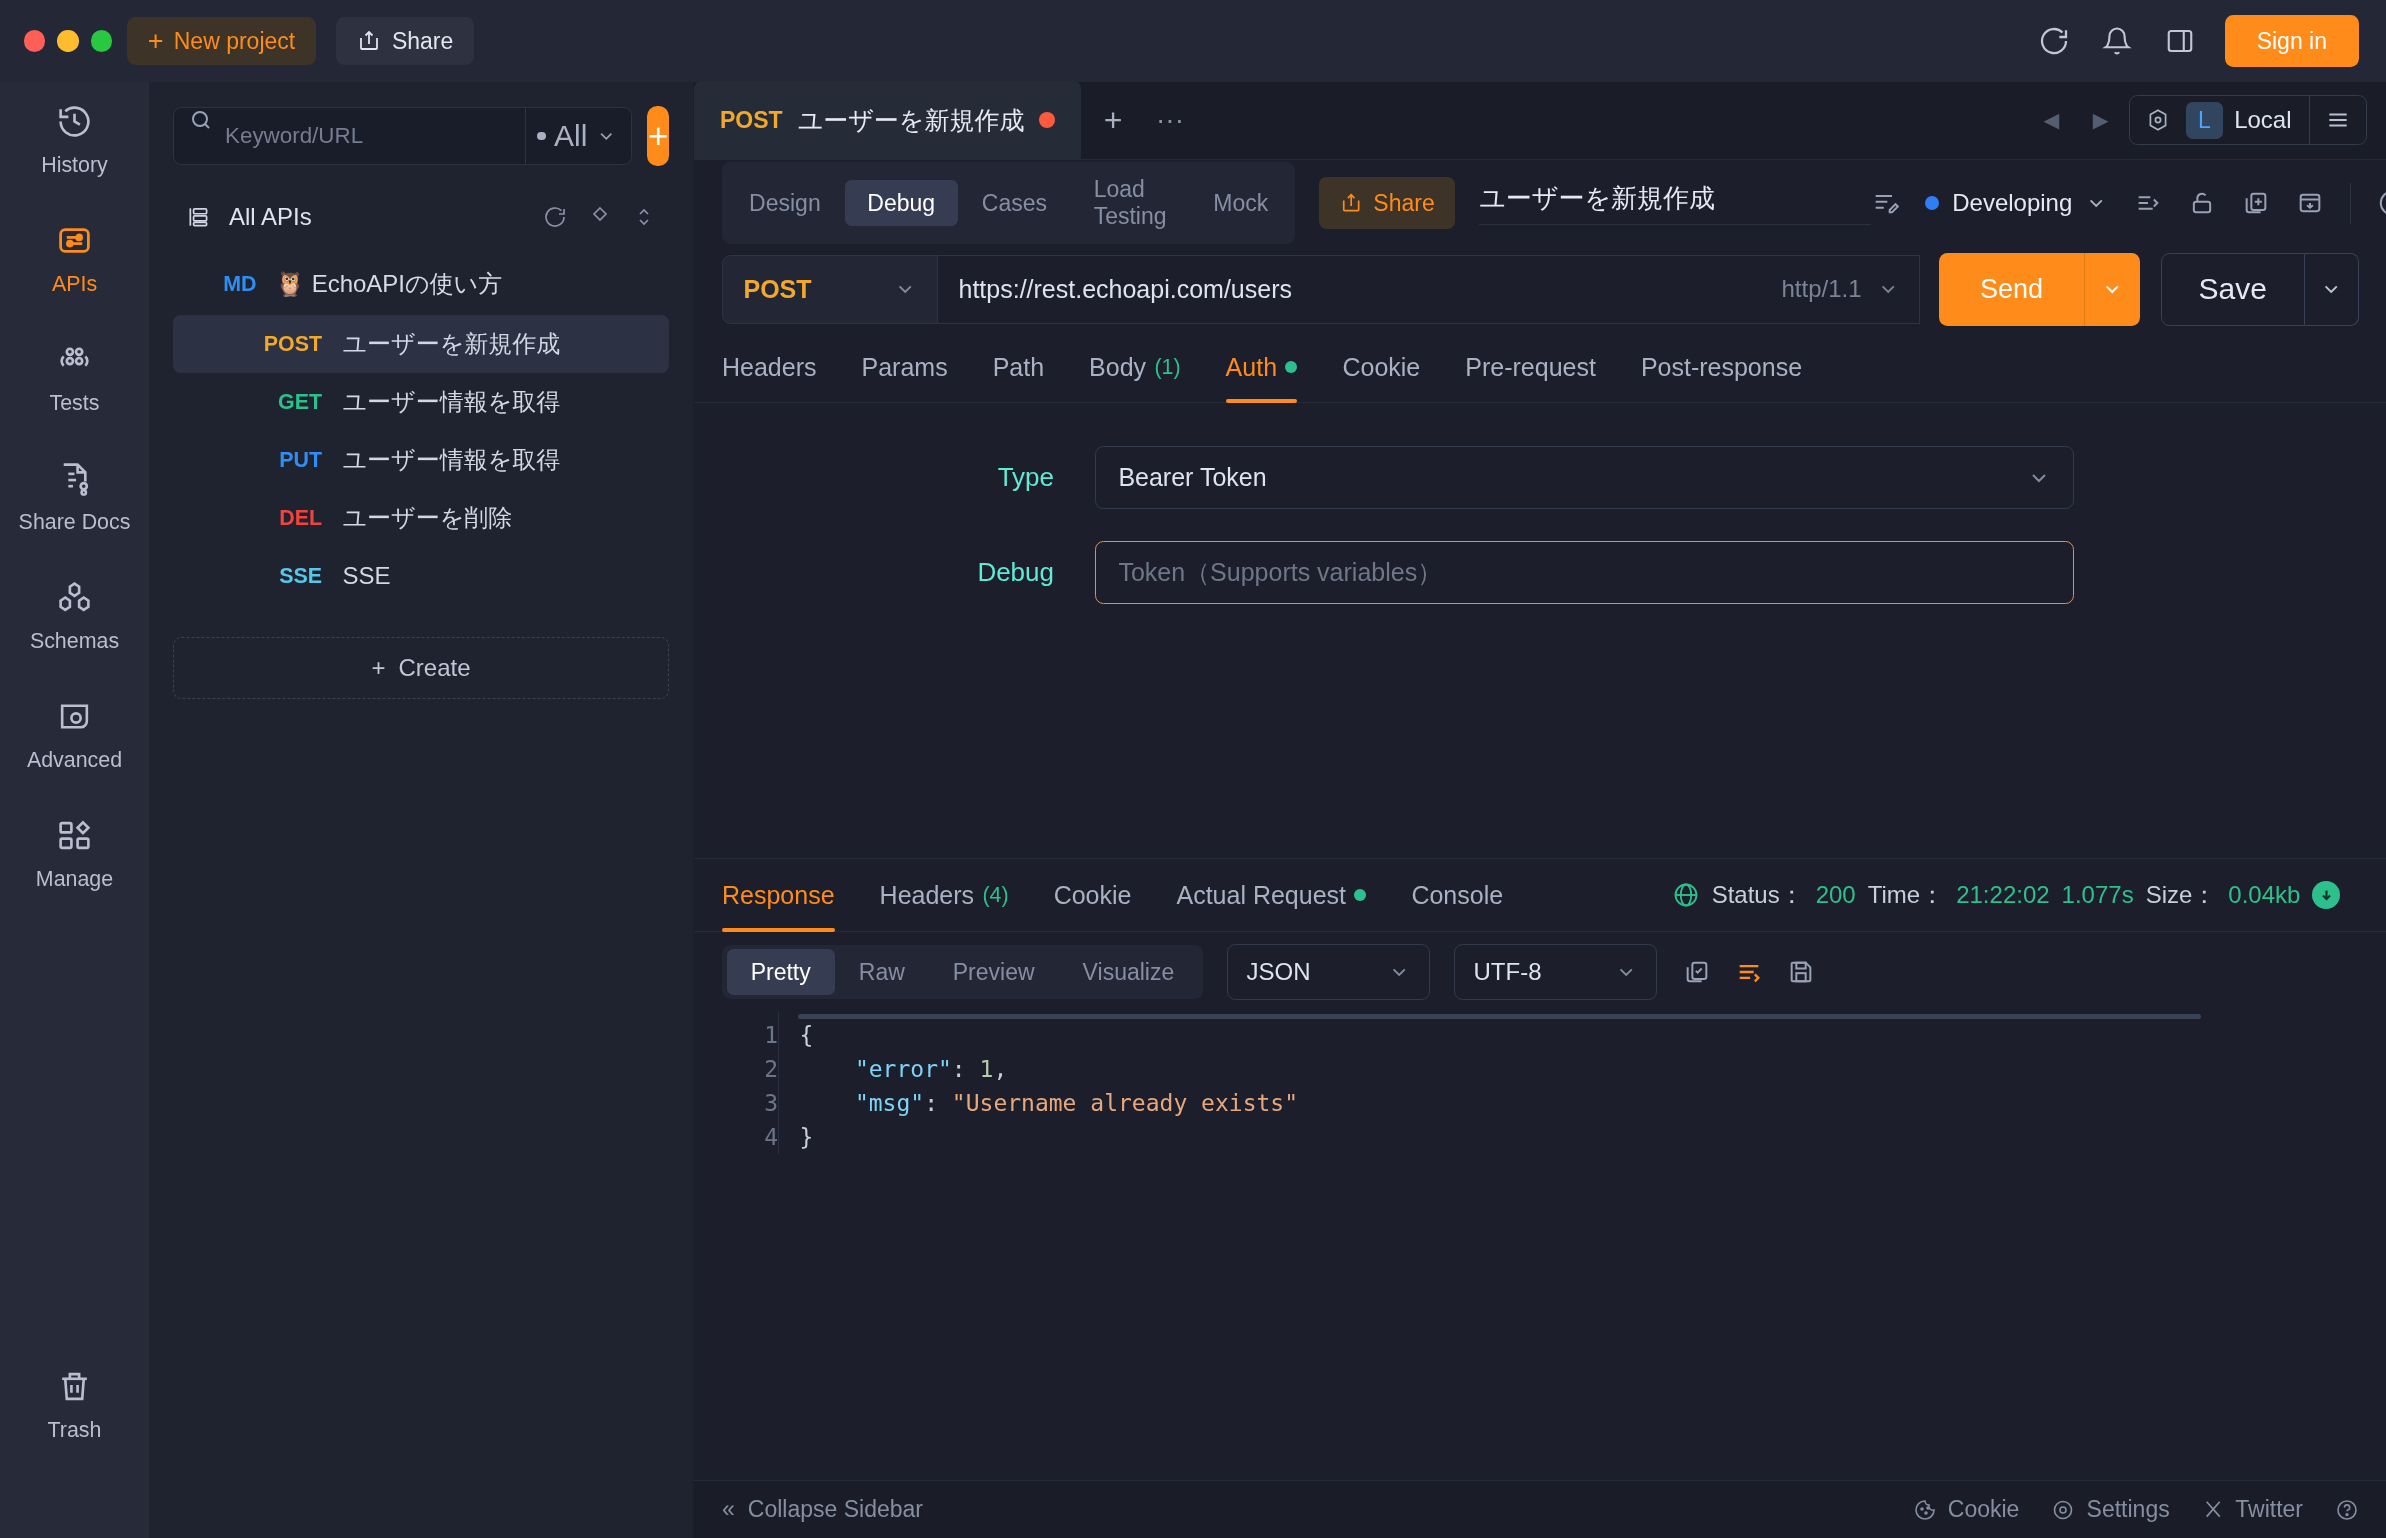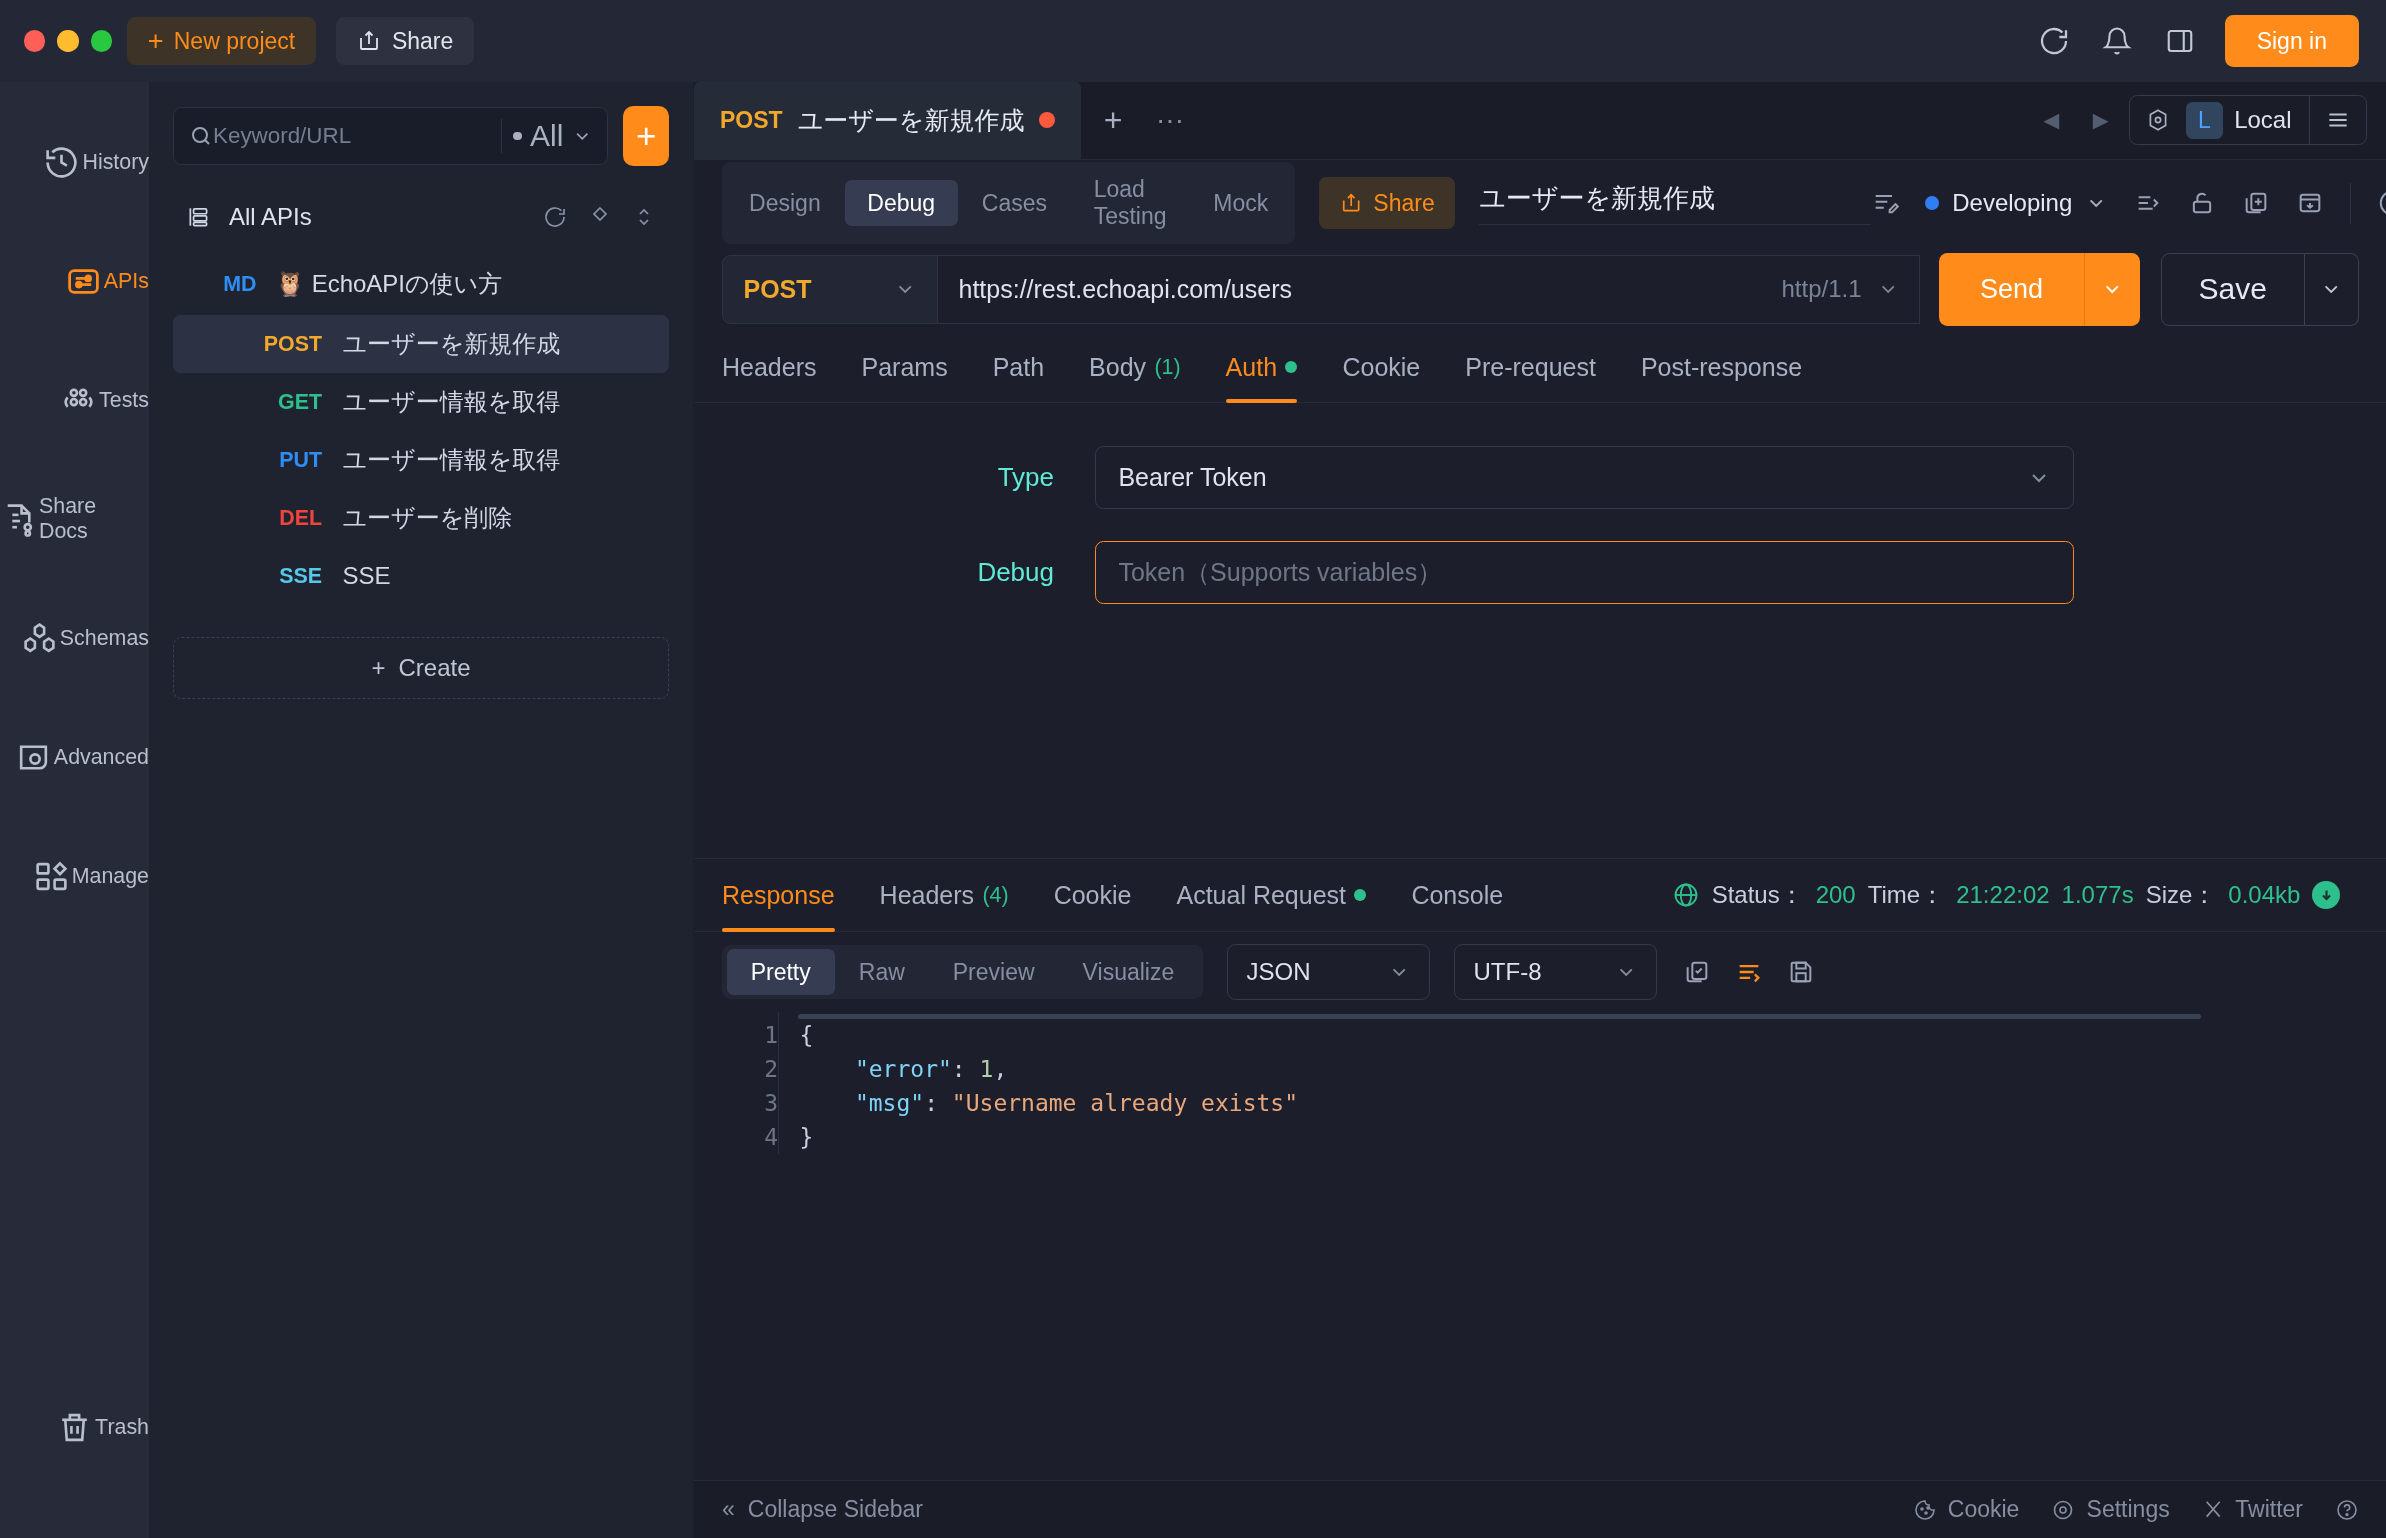--- a/index.html
+++ b/index.html
@@ -48,36 +48,36 @@
 
   
   .rail {
     position: absolute; left: 0; top: 82px; width: 149px; height: 1456px;
     background: #272b39;
     display: flex; flex-direction: column; align-items: center;
     padding-top: 20.5px;
   }
   .rail-item {
     width: 149px; height: 119px;
-    display: flex; flex-direction: row; align-items: center; justify-content: flex-end;
-    gap: 2px; color: #b9bfcf; cursor: pointer;
+    display: flex; flex-direction: column; align-items: center; justify-content: flex-start;
+    gap: 13px; color: #b9bfcf; cursor: pointer;
   }
   .rail-item .lbl { font-size: 21.4px; }
   .rail-item.active { color: #ff8c1a; }
   .rail-trash { margin-top: auto; margin-bottom: 51px; }
 
   
   .apipanel {
     position: absolute; left: 149px; top: 82px; width: 544px; height: 1456px;
     background: #1f2330;
   }
   .searchrow { display: flex; align-items: center; gap: 15px; padding: 24px 24px 0 24px; }
   .searchbox {
     flex: 1; height: 58px; background: #191d29; border: 0.9px solid #2e3341; border-radius: 8.4px;
-    display: flex; align-items: center; padding: 0 15px; 
+    display: flex; padding: 0 15px; gap: 12px;
   }
   .searchbox input {
     flex: 1; background: transparent; border: none; outline: none;
     color: #d6dae6; font-size: 22.4px; font-family: inherit;
   }
   .searchbox input::placeholder { color: #767d90; }
   .scope { display: flex; align-items: center; gap: 8.4px; color: #aab1c2; font-size: 30px; padding-left: 11.2px; border-left: 0.9px solid #2e3341; cursor: pointer;}
   .scope .bullet { width: 8.4px; height: 8.4px; border-radius: 50%; background: #aab1c2; }
   .addbtn {
     width: 62px; height: 60px; background: #ff8c1a; border-radius: 10.3px;

